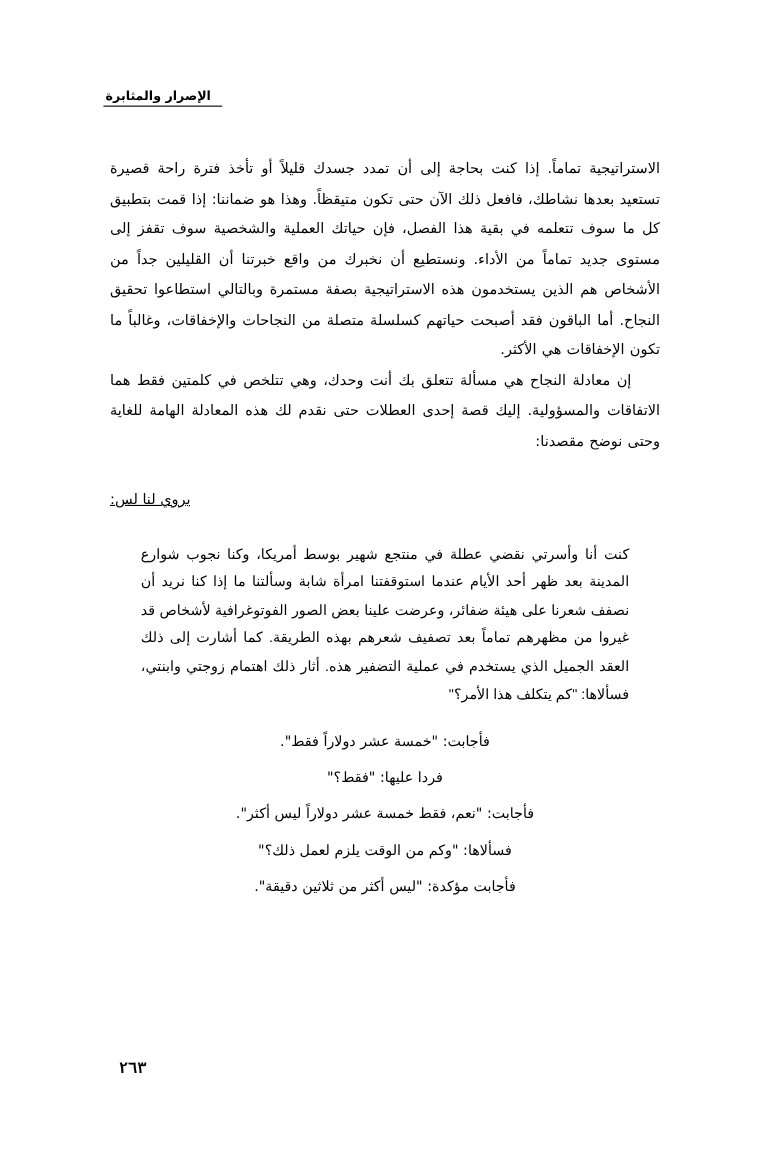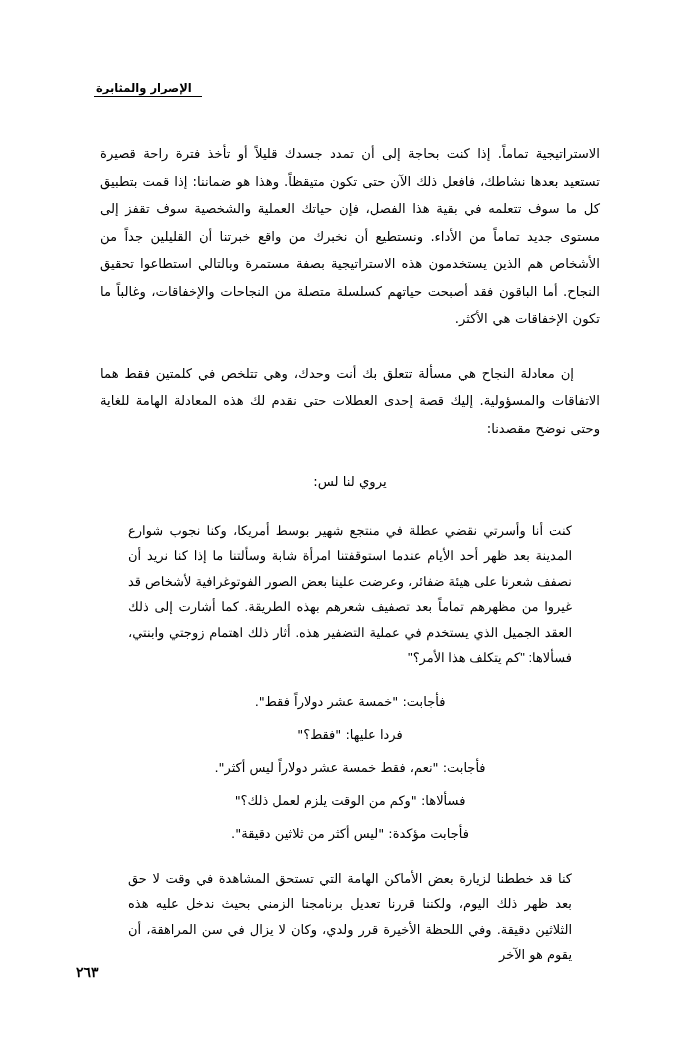--- a/index.html
+++ b/index.html
@@ -69,31 +69,31 @@
     text-justify: inter-word;
     word-spacing: 0.5px;
     direction: rtl;
   }
   p.body-par.first {
     text-indent: 0;
     margin-top: 12px;
   }
   p.body-par.indented {
     text-indent: 26px;
-    margin-top: 27px;
   }
 
   
   .narrator {
     margin-top: 26px;
     font-family: "DejaVu Sans", "Liberation Sans", sans-serif;
     font-size: 13.2px;
     line-height: 27.5px;
-    text-align: center;
+    text-align: left;
     direction: rtl;
+    text-decoration: underline;
   }
 
   
   .quote-block {
     margin-top: 22px;
     margin-right: 28px;
     margin-left: 28px;
     direction: rtl;
   }
   .quote-block p {
@@ -134,22 +134,22 @@
     line-height: 25.5px;
     text-align: justify;
     text-align-last: right;
     direction: rtl;
   }
 
   
   .folio {
     position: absolute;
     bottom: 84px;
-    left: 76px;
-    font-family: Liberation Sans, sans-serif;
+    left: 108px;
+    font-family: Liberation Mono, monospace;
     font-size: 14px;
     line-height: 16px;
     font-weight: bold;
     direction: rtl;
   }
 </style>
 </head>
 <body>
 
 <div class="page">
@@ -172,21 +172,18 @@
     </div>
 
     <div class="dialogue">
       <div class="line">فأجابت: "خمسة عشر دولاراً فقط".</div>
       <div class="line">فردا عليها: "فقط؟"</div>
       <div class="line">فأجابت: "نعم، فقط خمسة عشر دولاراً ليس أكثر".</div>
       <div class="line">فسألاها: "وكم من الوقت يلزم لعمل ذلك؟"</div>
       <div class="line">فأجابت مؤكدة: "ليس أكثر من ثلاثين دقيقة".</div>
     </div>
 
-    <div class="closing-block">
-      <p>كنا قد خططنا لزيارة بعض الأماكن الهامة التي تستحق المشاهدة في وقت لا حق بعد ظهر ذلك اليوم، ولكننا قررنا تعديل برنامجنا الزمني بحيث ندخل عليه هذه الثلاثين دقيقة. وفي اللحظة الأخيرة قرر ولدي، وكان لا يزال في سن المراهقة، أن يقوم هو الآخر</p>
-    </div>
 
   </div>
 
   <div class="folio">٢٦٣</div>
 
 </div>
 
 </body></html>

